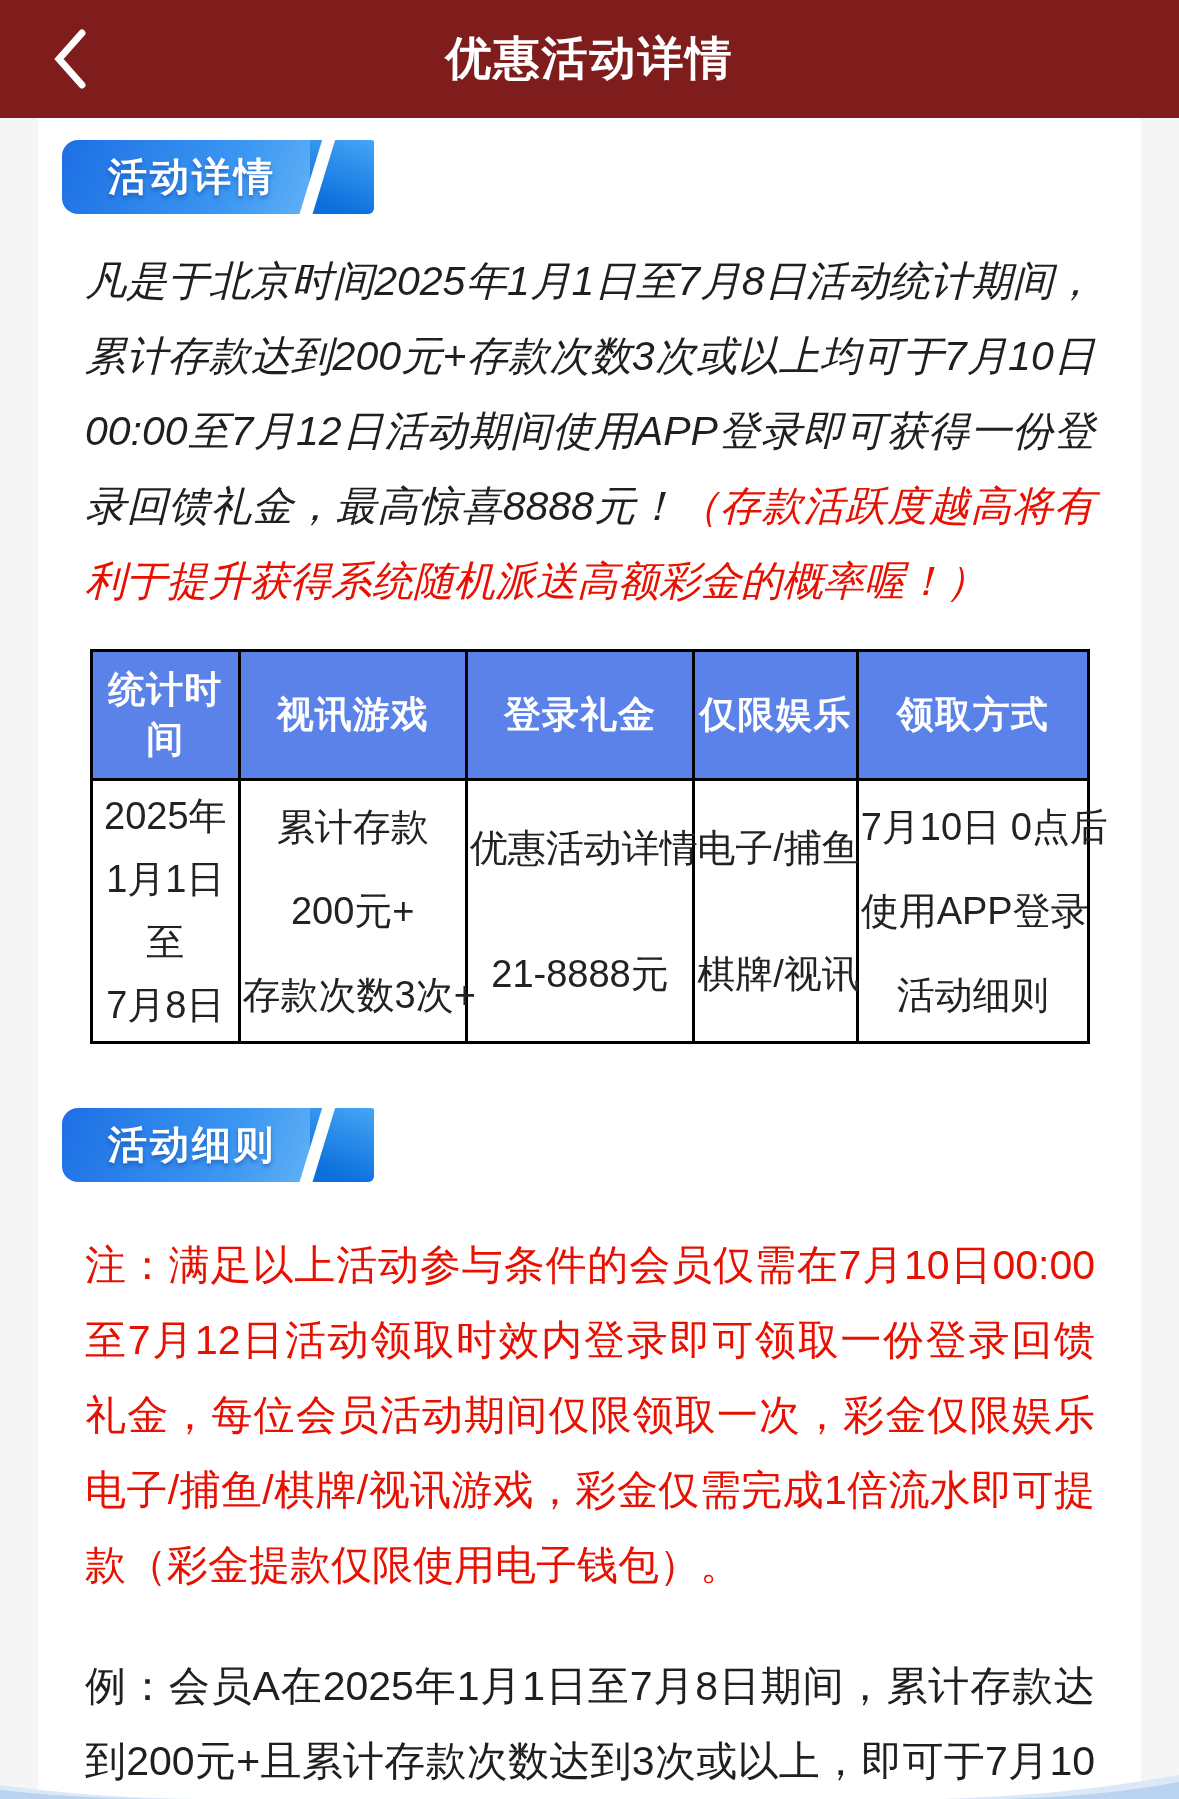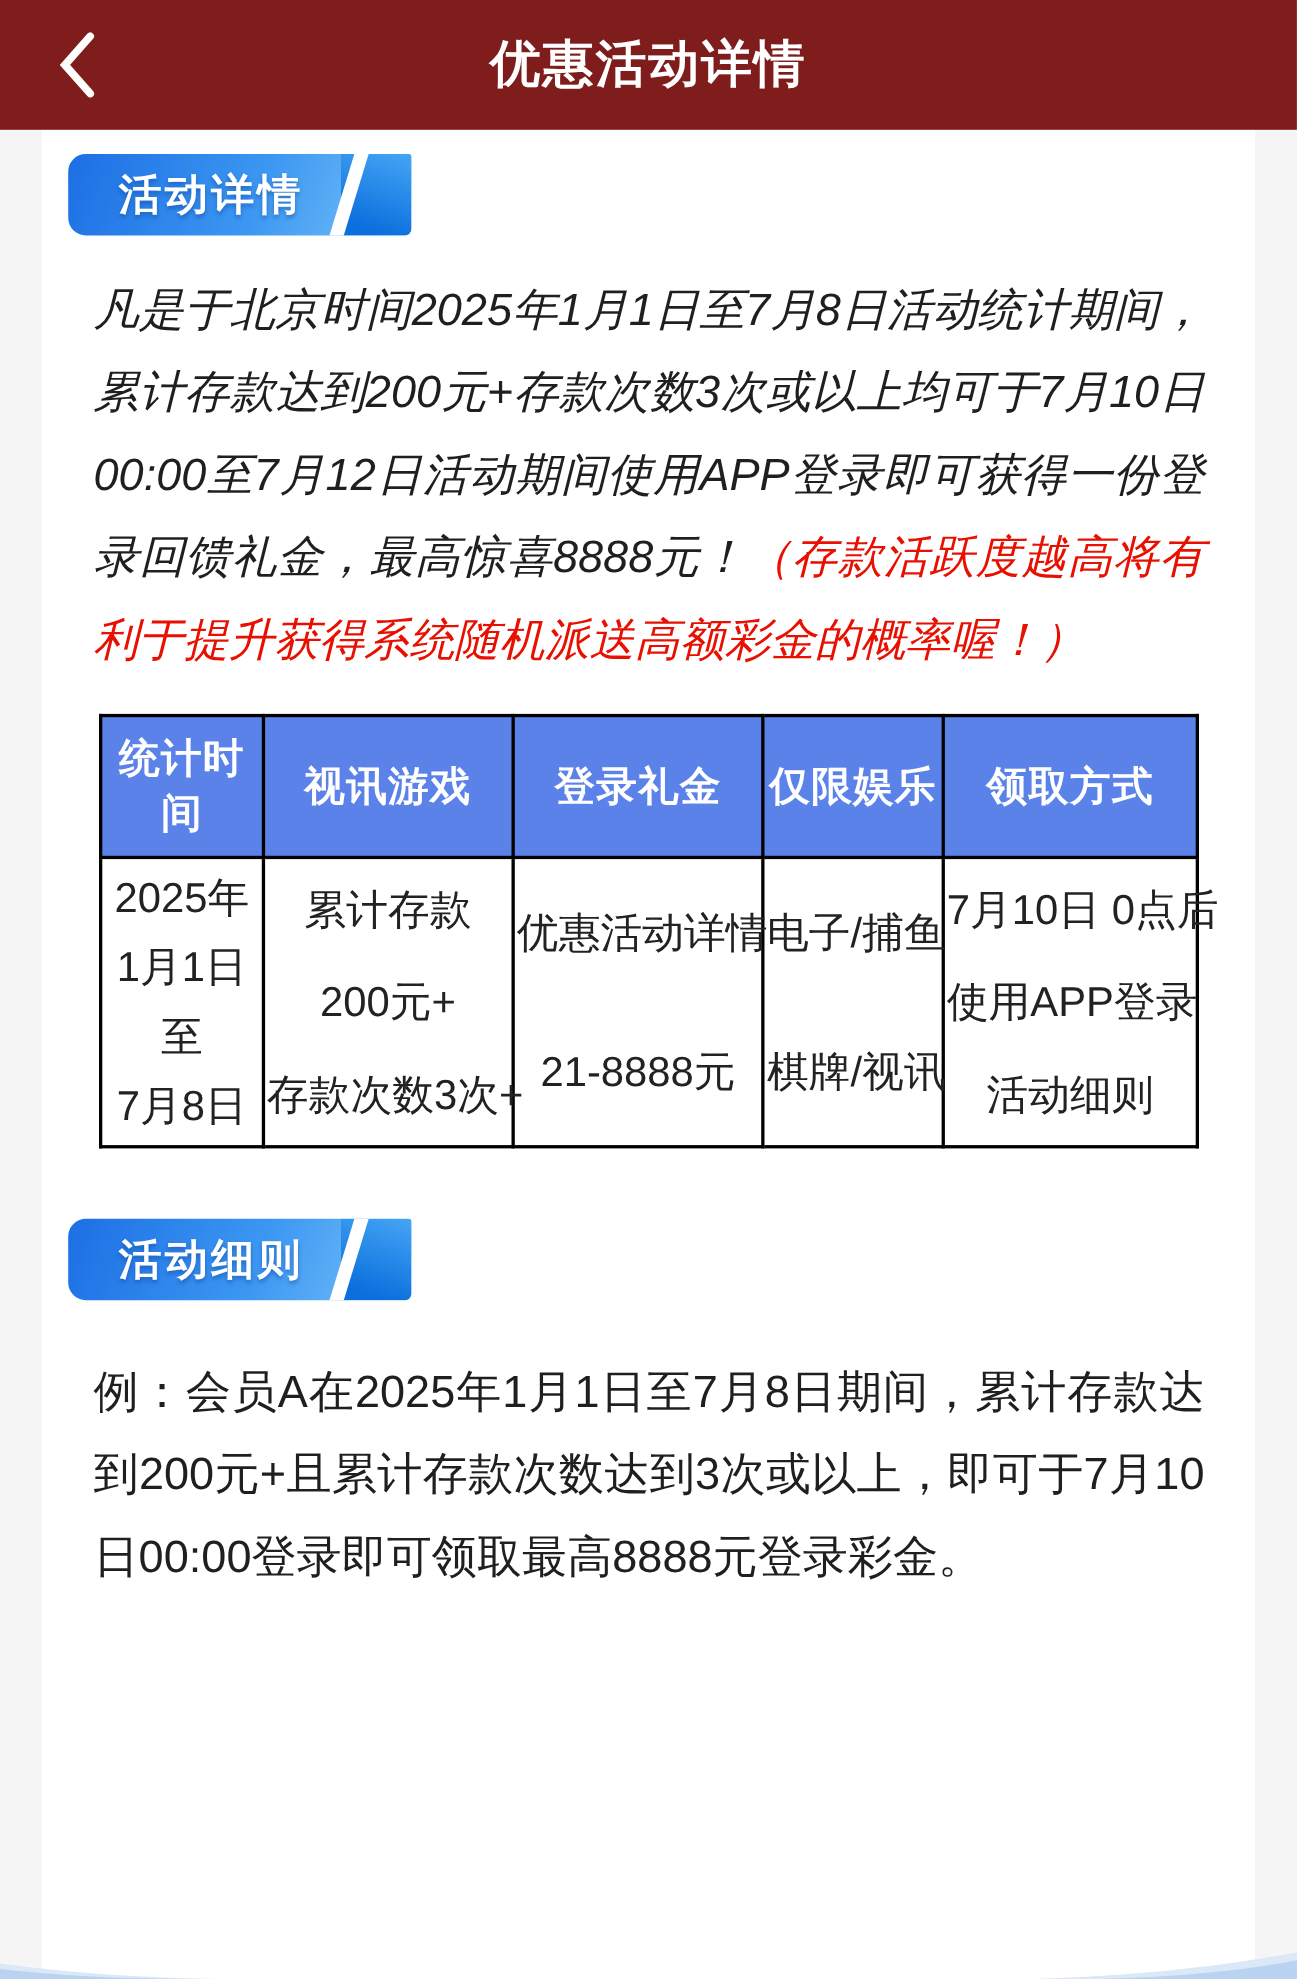--- a/index.html
+++ b/index.html
@@ -164,20 +164,21 @@
       </tr>
     </tbody>
   </table>
 
   <div class="badge badge-2">
     <span class="corner"></span>
     <span class="slash"></span>
     <span class="badge-label">活动细则</span>
   </div>
 
+  <div class="para para-note">注：满足以上活动参与条件的会员仅需在7月10日00:00至7月12日活动领取时效内登录即可领取一份登录回馈礼金，每位会员活动期间仅限领取一次，彩金仅限娱乐电子/捕鱼/棋牌/视讯游戏，彩金仅需完成1倍流水即可提款（彩金提款仅限使用电子钱包）。</div>
 
   <div class="para para-example">例：会员A在2025年1月1日至7月8日期间，累计存款达到200元+且累计存款次数达到3次或以上，即可于7月10日00:00登录即可领取最高8888元登录彩金。</div>
 
 </div>
 
 <svg class="bottom-wave" viewBox="0 0 1179 30" preserveAspectRatio="none">
   <path d="M0,30 L0,16 C60,24 120,29 200,30 L940,30 C1040,27 1110,18 1179,6 L1179,30 Z" fill="#dbe8f8"></path>
   <path d="M0,30 L0,21 C55,27 100,29.5 160,30 L1000,30 C1080,28 1130,22 1179,13 L1179,30 Z" fill="#b9d3f0"></path>
 </svg>
 

